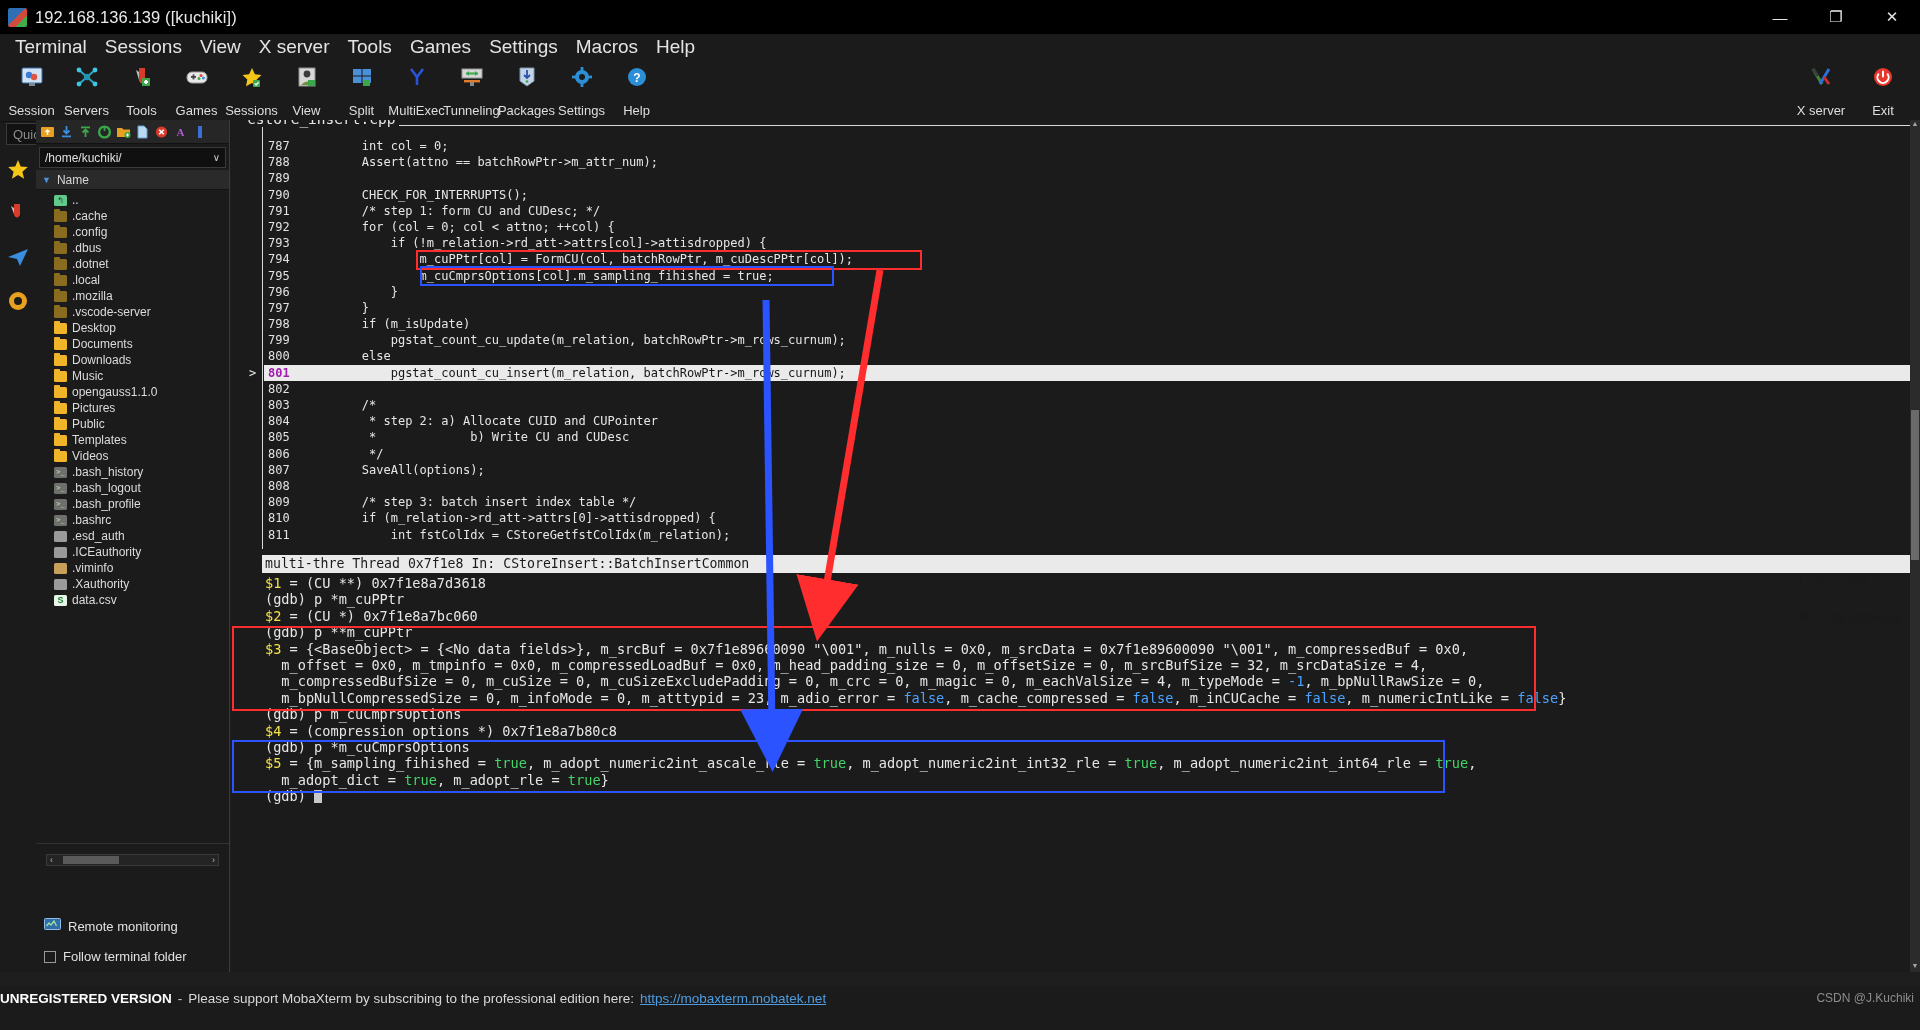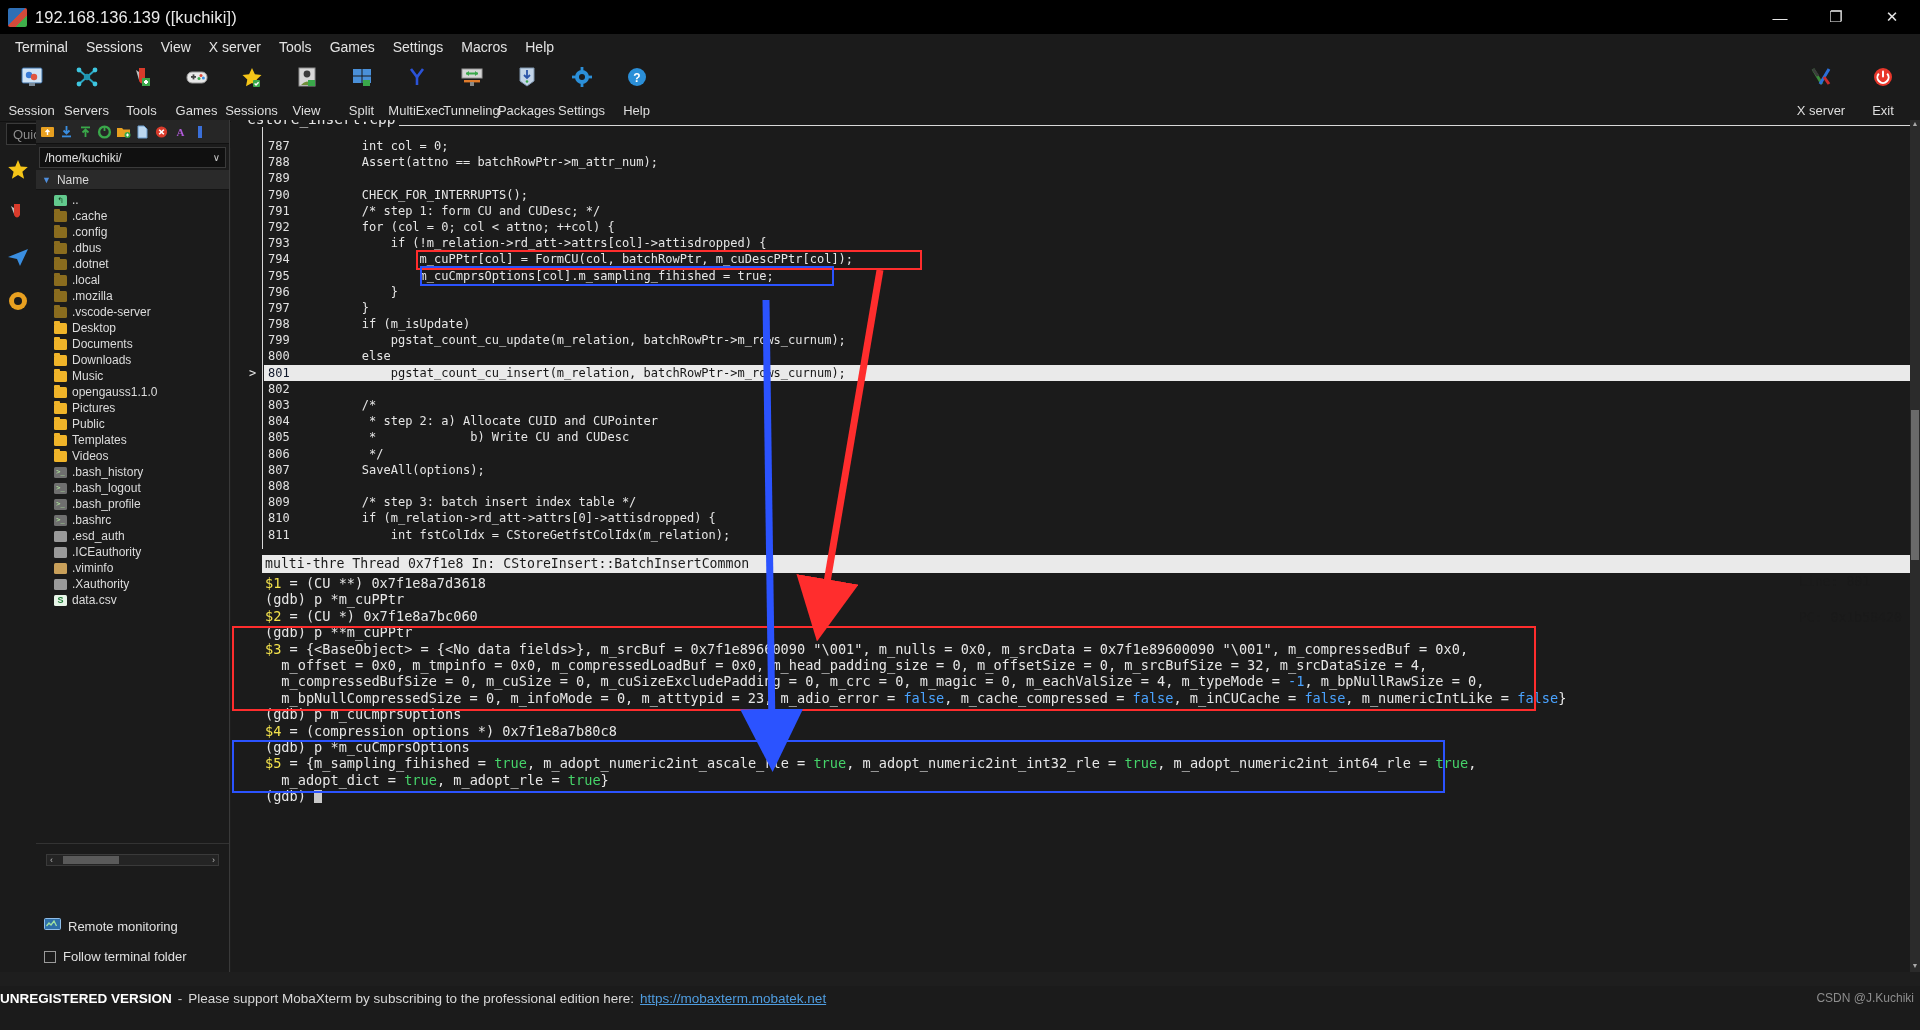--- a/index.html
+++ b/index.html
@@ -24,21 +24,21 @@
   }
   .tb-title{ color:#e9e9e9; font-size:16.5px; letter-spacing:.1px; }
   .tb-btns{ position:absolute; right:0; top:0; height:34px; display:flex; }
   .tb-btn{
     width:56px;height:34px;display:flex;align-items:center;justify-content:center;
     color:#e6e6e6;font-size:15px;cursor:default;
   }
 
   
   .menubar{ height:26px; background:#1b1b1b; display:flex; align-items:center; padding-left:6px; }
-  .menu-item{ color:#e3e3e3; font-size:14px; padding:3px 9px; cursor:default; }
+  .menu-item{ color:#e3e3e3; font-size:19px; padding:3px 9px; cursor:default; }
 
   
   .ribbon{
     height:62px; background:#1b1b1b; display:flex; align-items:flex-start;
     padding-left:4px; position:relative; border-bottom:1px solid #111;
   }
   .rb{ width:55px; display:flex; flex-direction:column; align-items:center;
        padding-top:3px; cursor:default; }
   .rb .gl{ height:28px; display:flex; align-items:center; justify-content:center; font-size:19px; line-height:1; }
   .rb .lbl{ color:#dedede; font-size:13px; margin-top:12px; white-space:nowrap; }
@@ -142,21 +142,21 @@
     font-size:14.5px; padding:0 4px; letter-spacing:0px;
   }
   .srcline{
     position:relative; height:16.2px; display:flex; color:#e6e6e6; font-size:12px;
     line-height:16.2px; white-space:pre;
   }
   .gutter{ width:40px; color:#e2e2e2; padding-left:4px; flex:none; }
   .marker{ position:absolute; left:-15px; color:#e6e6e6; }
   .code{ flex:1; }
   .srcline.cur{ background:#eaeaea; color:#161616; }
-  .srcline.cur .gutter{ color:#0f172a; }
+  .srcline.cur .gutter{ color:#a21caf;font-weight:bold; }
 
   .statusline{
     position:absolute; left:31px; right:0; top:435px; height:18px;
     background:#eaeaea; color:#1a1a1a; font-size:13.2px; line-height:18px;
     white-space:pre; padding-left:3px; display:flex;
   }
   .statusline .right{ margin-left:auto; padding-right:8px; }
 
   .gdb{ position:absolute; left:31px; right:0; top:455px; bottom:0; }
   .gline{ height:16.4px; color:#e6e6e6; font-size:13.6px; line-height:16.4px;

